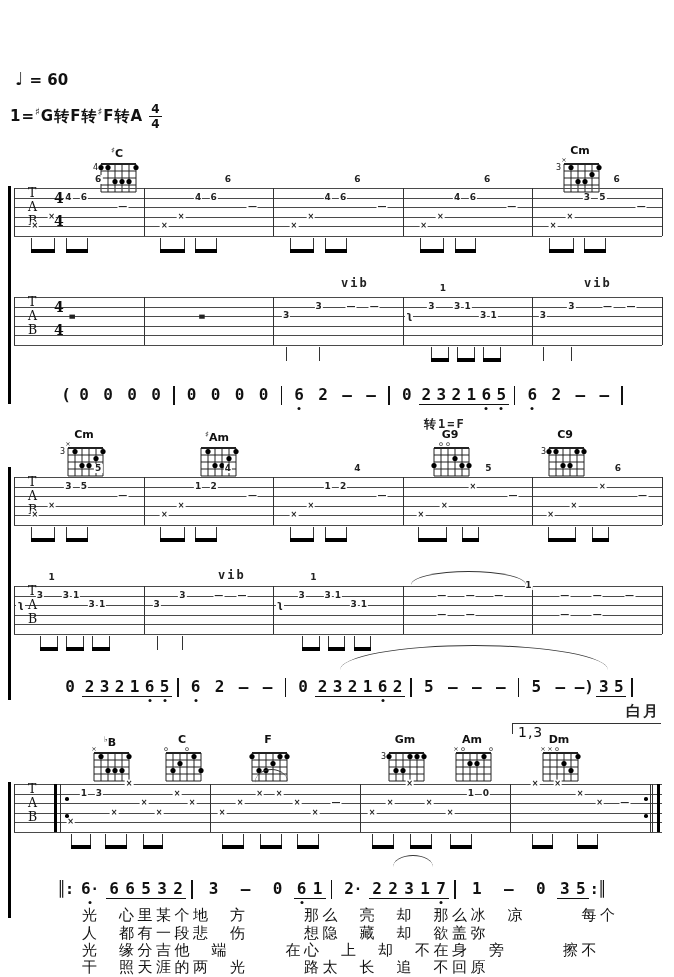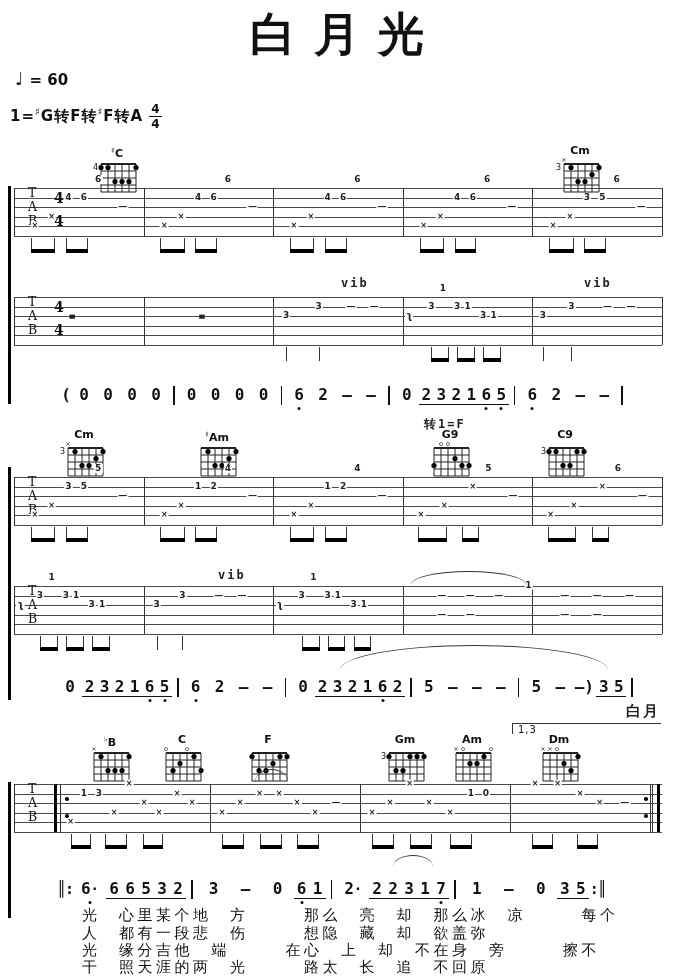--- a/index.html
+++ b/index.html
@@ -35,29 +35,28 @@
   .jt{position:relative;display:inline-block;text-align:center;line-height:18px;}
   .jt.u{border-bottom:1.6px solid #111;}
   .jt .bd{position:absolute;left:50%;bottom:-6px;width:3px;height:3px;background:#111;border-radius:50%;
           transform:translateX(-50%);}
   .jt .ad{font-size:14px;}
   .jbar{display:inline-block;width:1.6px;height:19px;background:#111;margin:0 5px;}
   .jrep{font-size:15px;letter-spacing:-1px;}
   .ovtext{position:absolute;font-size:12px;letter-spacing:2px;color:#222;font-weight:bold;
           font-family:"DejaVu Sans Mono","Liberation Mono",monospace;}
   .volta{position:absolute;border-left:1.2px solid #333;border-top:1.2px solid #333;height:10px;}
-  .volta span{position:absolute;left:3px;top:0px;font-size:10px;letter-spacing:1px;background:#fff;padding:0 2px;}
+  .volta span{position:absolute;left:3px;top:0px;font-size:14px;letter-spacing:1px;background:#fff;padding:0 2px;}
   .lyr{position:absolute;font-size:15px;letter-spacing:3.5px;white-space:nowrap;color:#111;}
   .sysbar{position:absolute;width:2.5px;background:#000;}
 </style>
 </head>
 <body>
 
 <div id="page">
-  <div id="title" class="abs">白月光</div>
   <div id="tempo" class="abs"><span class="note">♩</span><span>= 60</span></div>
   <div id="keyline" class="abs">
     <span>1=</span><sup>♯</sup><span>G转F转</span><sup>♯</sup><span>F转A</span><span class="frac">
         <span>4</span>
         <span>4</span>
       </span>
   </div>
   <div id="score">
       <div class="sysbar" style="left: 8px; top: 186px; height: 218px;"></div>
       <div class="sysbar" style="left: 8px; top: 467px; height: 233px;"></div>

